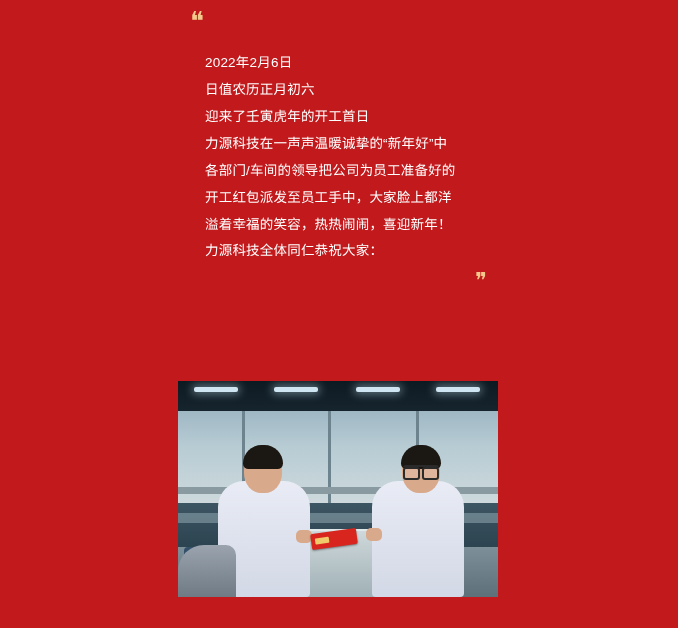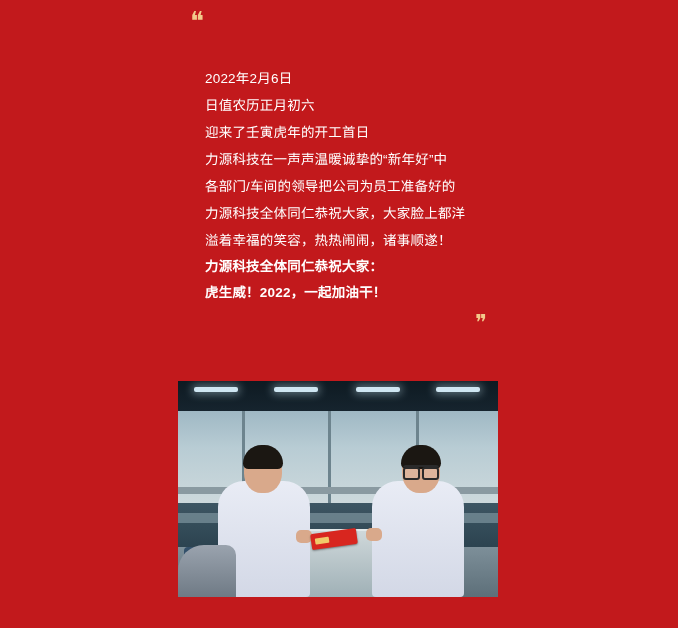--- a/index.html
+++ b/index.html
@@ -40,34 +40,33 @@
     color: #f3c98b;
     line-height: 1;
     text-align: right;
     padding-right: 12px;
     padding-top: 6px;
     letter-spacing: 1px;
     font-family: "DejaVu Sans", sans-serif;
     user-select: none;
   }
   .body-text {
-    margin-top: 31px;
+    margin-top: 15px;
     padding-left: 27px;
     color: #ffffff;
     font-size: 13.5px;
     line-height: 27px;
     letter-spacing: 0.2px;
   }
   .body-text p {
     margin: 0;
     white-space: nowrap;
   }
   .body-text p.tight {
     line-height: 26px;
-    font-weight: bold;
   }
   .photo-wrap {
     position: absolute;
     left: 178px;
     top: 381px;
     width: 320px;
     height: 216px;
     background: #1d2b36;
     overflow: hidden;
     border: 0;
@@ -241,24 +240,23 @@
   <div class="article">
 
     <div class="quote-open">❝</div>
 
     <div class="body-text">
       <p>2022年2月6日</p>
       <p>日值农历正月初六</p>
       <p>迎来了壬寅虎年的开工首日</p>
       <p>力源科技在一声声温暖诚挚的“新年好”中</p>
       <p>各部门/车间的领导把公司为员工准备好的</p>
-      <p>力源科技全体同仁恭祝大家，大家脸上都洋</p>
-      <p>溢着幸福的笑容，热热闹闹，诸事顺遂！</p>
+      <p>开工红包派发至员工手中，大家脸上都洋</p>
+      <p>溢着幸福的笑容，热热闹闹，喜迎新年！</p>
       <p class="tight">力源科技全体同仁恭祝大家：</p>
-      <p class="tight">虎生威！2022，一起加油干！</p>
     </div>
 
     <div class="quote-close">❞</div>
   </div>
 
   <div class="photo-wrap">
     <div class="ph">
       <div class="ph-ceiling"></div>
       <div class="ph-lamp l1"></div>
       <div class="ph-lamp l2"></div>

